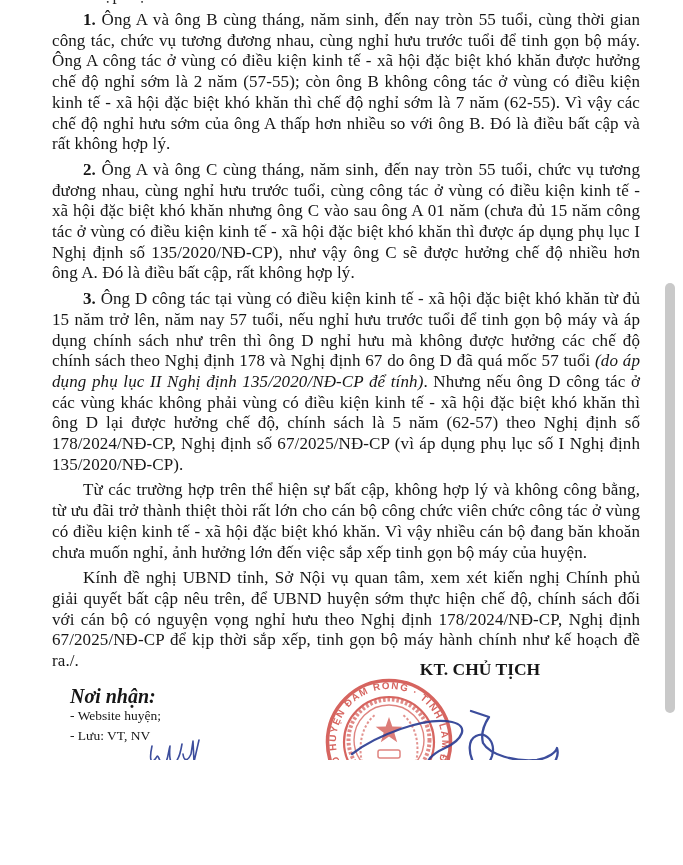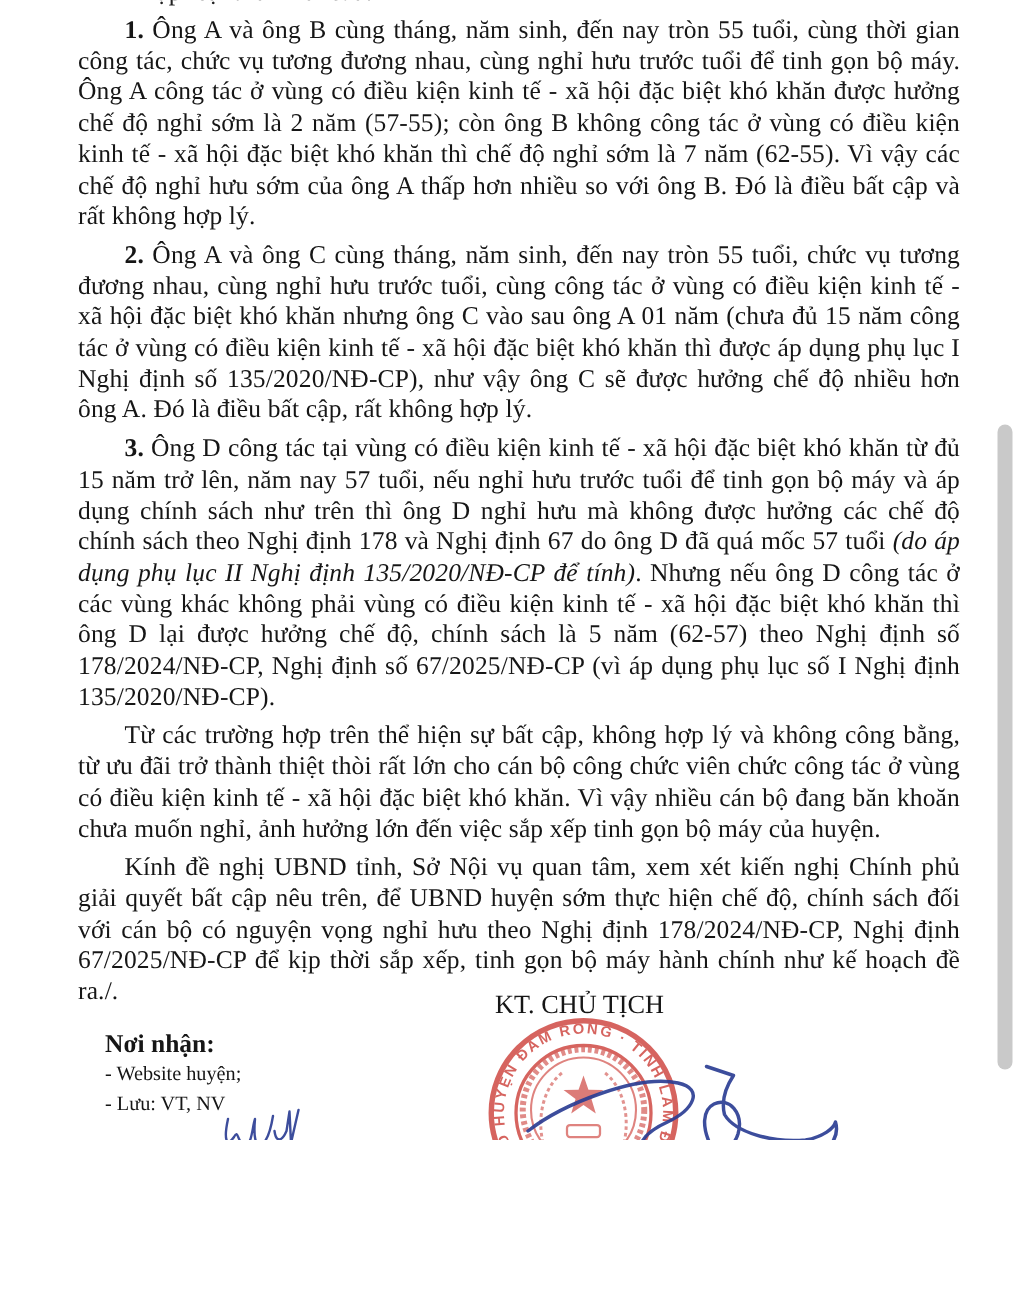--- a/index.html
+++ b/index.html
@@ -23,26 +23,26 @@
   .para{
     margin:0 0 5px 0;
     font-size:17px;line-height:20.7px;
     text-align:justify;text-indent:31px;
     letter-spacing:0.1px;
   }
   .para .b{font-weight:bold;}
   .para .i{font-style:italic;}
   
   .notes{position:absolute;left:70px;top:686px;width:230px;}
-  .notes-label{font-weight:bold;font-size:17px;line-height:20px;}
+  .notes-label{font-weight:bold;font-style:italic;font-size:20px;line-height:20px;}
   .notes-item{font-size:13.5px;line-height:19.5px;}
   
   .sign-title{
     position:absolute;left:330px;top:659px;width:300px;
-    font-weight:normal;font-size:17.5px;line-height:21.5px;
+    text-align:center;font-weight:bold;font-size:17.5px;line-height:21.5px;
   }
   .signer-name{
     position:absolute;left:330px;top:797px;width:300px;
     text-align:center;font-weight:bold;font-size:17.5px;
   }
   
   .overlay{position:absolute;left:0;top:0;width:683px;height:865px;pointer-events:none;}
   
   .scroll-thumb{
     position:absolute;left:665px;top:283px;width:10px;height:430px;

